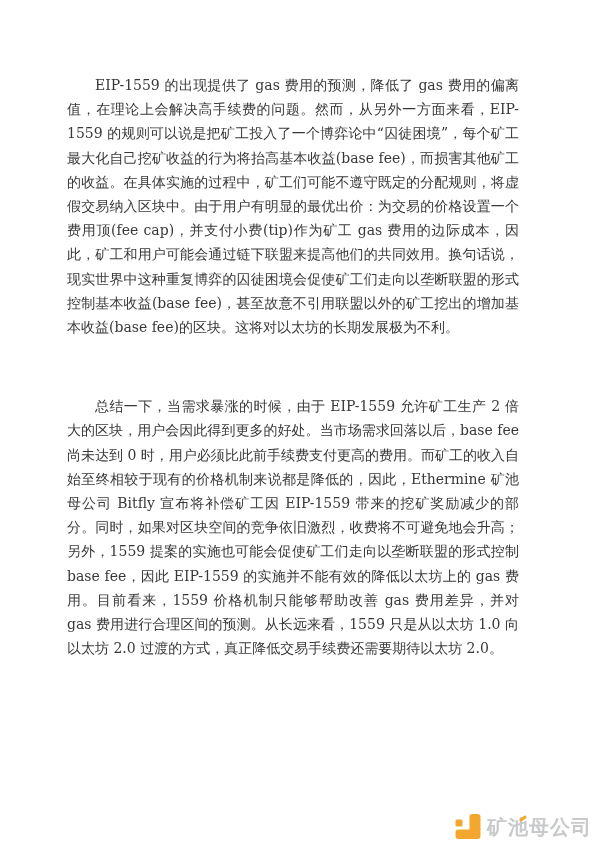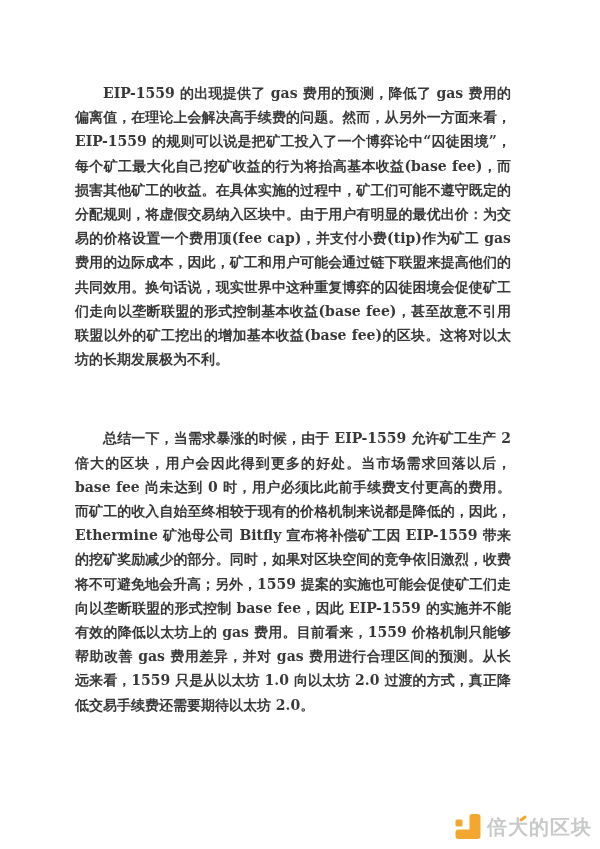--- a/index.html
+++ b/index.html
@@ -18,29 +18,28 @@
     inset: 0;
     background: #ffffff;
   }
   .article-body {
     position: absolute;
     left: 63px;
     top: 69px;
     width: 460px;
   }
   .article-body p {
-    margin: 12px;
+    margin: 4px;
     font-family: "DejaVu Serif", "Liberation Serif", serif;
     font-size: 14px;
     line-height: 24.2px;
     color: #383838;
     text-align: justify;
     text-indent: 2em;
     word-break: break-word;
-    font-weight: bold;
   }
   .article-body p + p {
     margin-top: 55px;
   }
   .watermark {
     position: absolute;
     right: 8px;
     bottom: 9px;
     display: flex;
     align-items: center;
@@ -83,17 +82,17 @@
     <p>总结一下，当需求暴涨的时候，由于 EIP-1559 允许矿工生产 2 倍大的区块，用户会因此得到更多的好处。当市场需求回落以后，base fee 尚未达到 0 时，用户必须比此前手续费支付更高的费用。而矿工的收入自始至终相较于现有的价格机制来说都是降低的，因此，Ethermine 矿池母公司 Bitfly 宣布将补偿矿工因 EIP-1559 带来的挖矿奖励减少的部分。同时，如果对区块空间的竞争依旧激烈，收费将不可避免地会升高；另外，1559 提案的实施也可能会促使矿工们走向以垄断联盟的形式控制 base fee，因此 EIP-1559 的实施并不能有效的降低以太坊上的 gas 费用。目前看来，1559 价格机制只能够帮助改善 gas 费用差异，并对 gas 费用进行合理区间的预测。从长远来看，1559 只是从以太坊 1.0 向以太坊 2.0 过渡的方式，真正降低交易手续费还需要期待以太坊 2.0。</p>
   </div>
 
   <div class="watermark">
     <span class="logo-icon">
       <svg width="26" height="26" viewBox="0 0 26 26" aria-hidden="true">
         <rect x="0.5" y="5.5" width="7" height="7" rx="1.6" fill="#f3a72e"></rect>
         <path d="M17.5,0 h5 a3,3 0 0 1 3,3 v19 a3,3 0 0 1 -3,3 h-19 a3,3 0 0 1 -3,-3 v-3.5 a3,3 0 0 1 3,-3 h11 V3 a3,3 0 0 1 3,-3 z" fill="#f3a72e"></path>
       </svg>
     </span>
-    <span class="logo-text">倍大的区块</span>
+    <span class="logo-text">矿池母公司</span>
     <span class="logo-accent"></span>
   </div>
 
 </div>
 
 </body></html>

